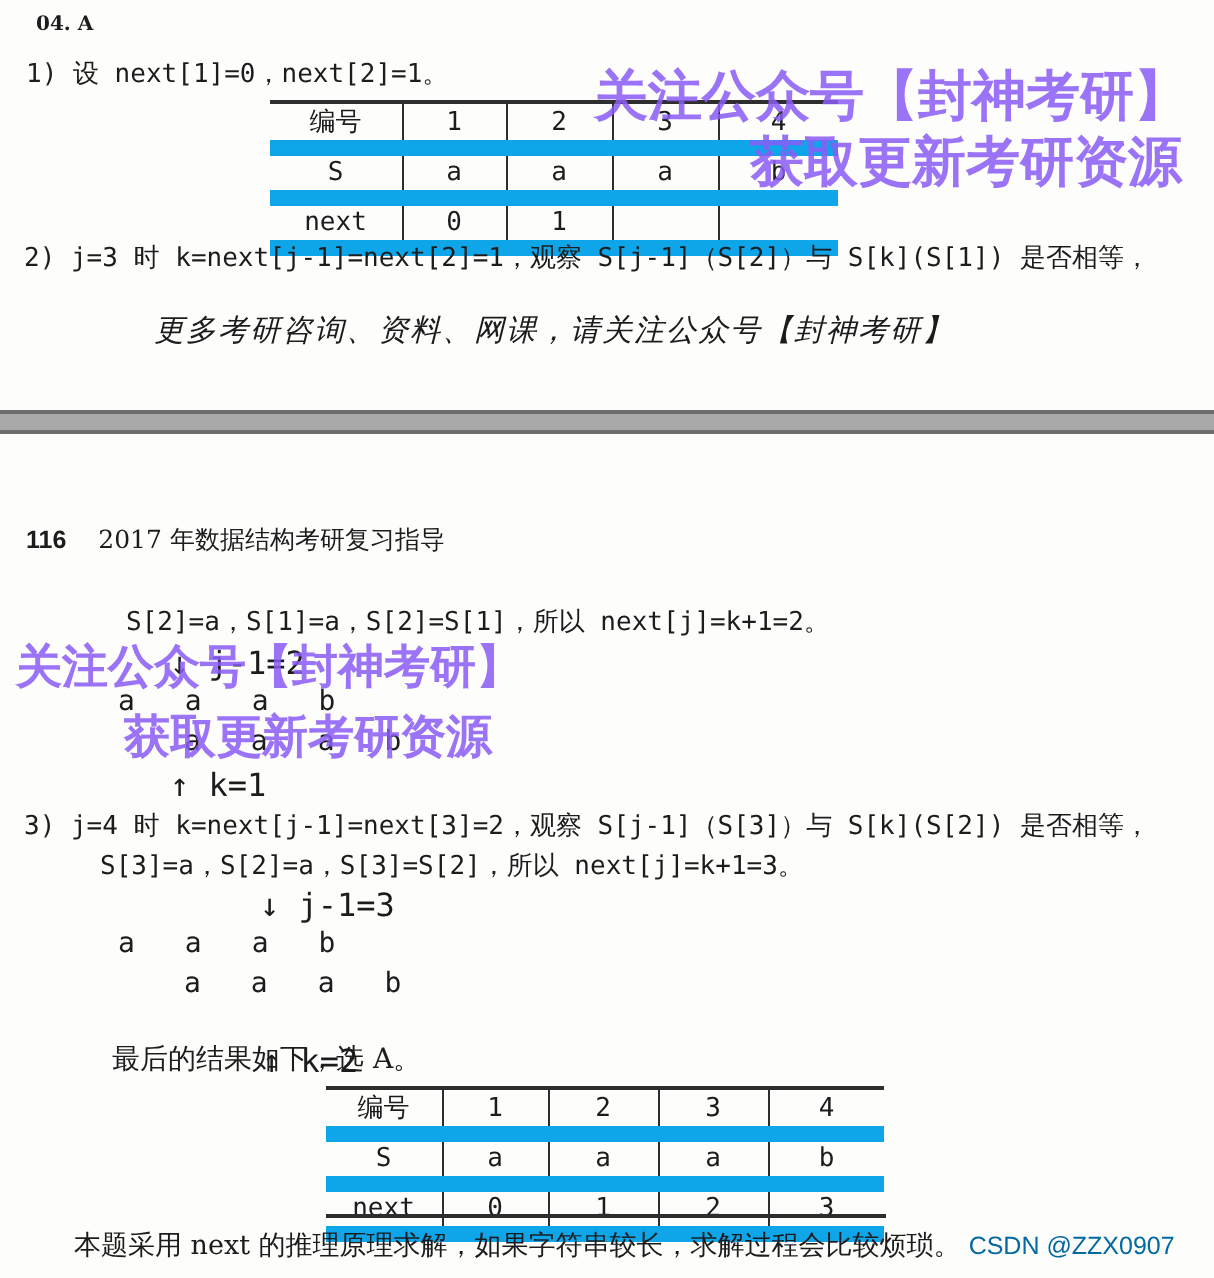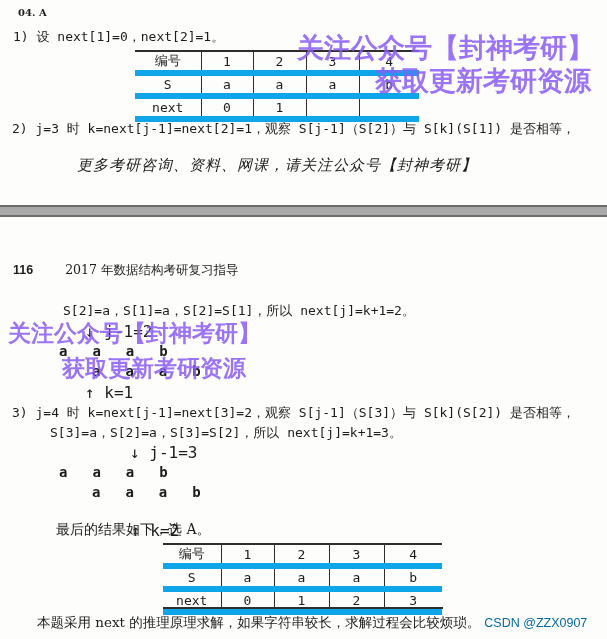--- a/index.html
+++ b/index.html
@@ -10,46 +10,46 @@
   }
   .abs{position:absolute;white-space:nowrap;}
   .code{font-family:"DejaVu Sans Mono","DejaVu Serif",serif;}
 
   
   #answer-heading{left:18px;top:7px;font-size:10px;font-weight:bold;}
   #step1{left:13px;top:28px;font-size:13px;}
   #step2{left:12px;top:120px;font-size:13px;}
   #promo{left:77px;top:156px;font-size:15px;font-style:italic;letter-spacing:1px;}
   #page-header{left:13px;top:262px;font-size:12.5px;}
-  #page-header .pagenum{font-family:"Liberation Sans","DejaVu Sans",sans-serif;font-weight:bold;margin-right:28px;}
+  #page-header .pagenum{font-family:"Liberation Sans","DejaVu Sans",sans-serif;font-weight:bold;margin-right:12px;}
   #step2-detail{left:63px;top:302px;font-size:13px;}
   #step3{left:12px;top:404px;font-size:13px;}
   #step3-detail{left:50px;top:424px;font-size:13px;}
   #result-line{left:56px;top:521px;font-size:14px;}
   #closing-line{left:37px;top:614px;font-size:13.5px;}
   #csdn-credit{color:#0369a1;font-family:"Liberation Sans","DejaVu Sans",sans-serif;font-size:12.5px;margin-left:4px;}
 
   
   .ptr{font-size:16px;}
   #walk1-down{left:85px;top:322px;}
   #walk1-up{left:85px;top:383px;}
   #walk2-down{left:130px;top:443px;}
   #walk2-up{left:131px;top:501px;margin-top:20px;}
-  .strow{font-family:"DejaVu Sans Mono",monospace;font-size:14px;letter-spacing:25px;font-weight:bold;}
+  .strow{font-family:"DejaVu Sans Mono",monospace;font-size:14px;letter-spacing:25px;}
   #walk1-top{left:59px;top:343px;}
   #walk1-bottom{left:92px;top:363px;}
   #walk2-top{left:59px;top:464px;}
   #walk2-bottom{left:92px;top:484px;}
 
   
   table{border-collapse:collapse;position:absolute;table-layout:fixed;}
   #table1{left:135px;top:50px;}
   #table2{left:163px;top:543px;}
   td{
-    border-top:2px solid #2e2e2e;border-bottom:6px solid #0ea5e9;
+    border-top:2px solid #2e2e2e;border-bottom:8px solid #0ea5e9;
     border-right:1.5px solid #2e2e2e;
     height:17px;text-align:center;vertical-align:middle;
     font-size:13px;padding:0;
     font-family:"DejaVu Sans Mono","DejaVu Serif",serif;
   }
   td:last-child{border-right:none;}
   #table2-underline{left:163px;top:607px;width:280px;height:2px;background:#2e2e2e;}
 
   
   #section-divider{

